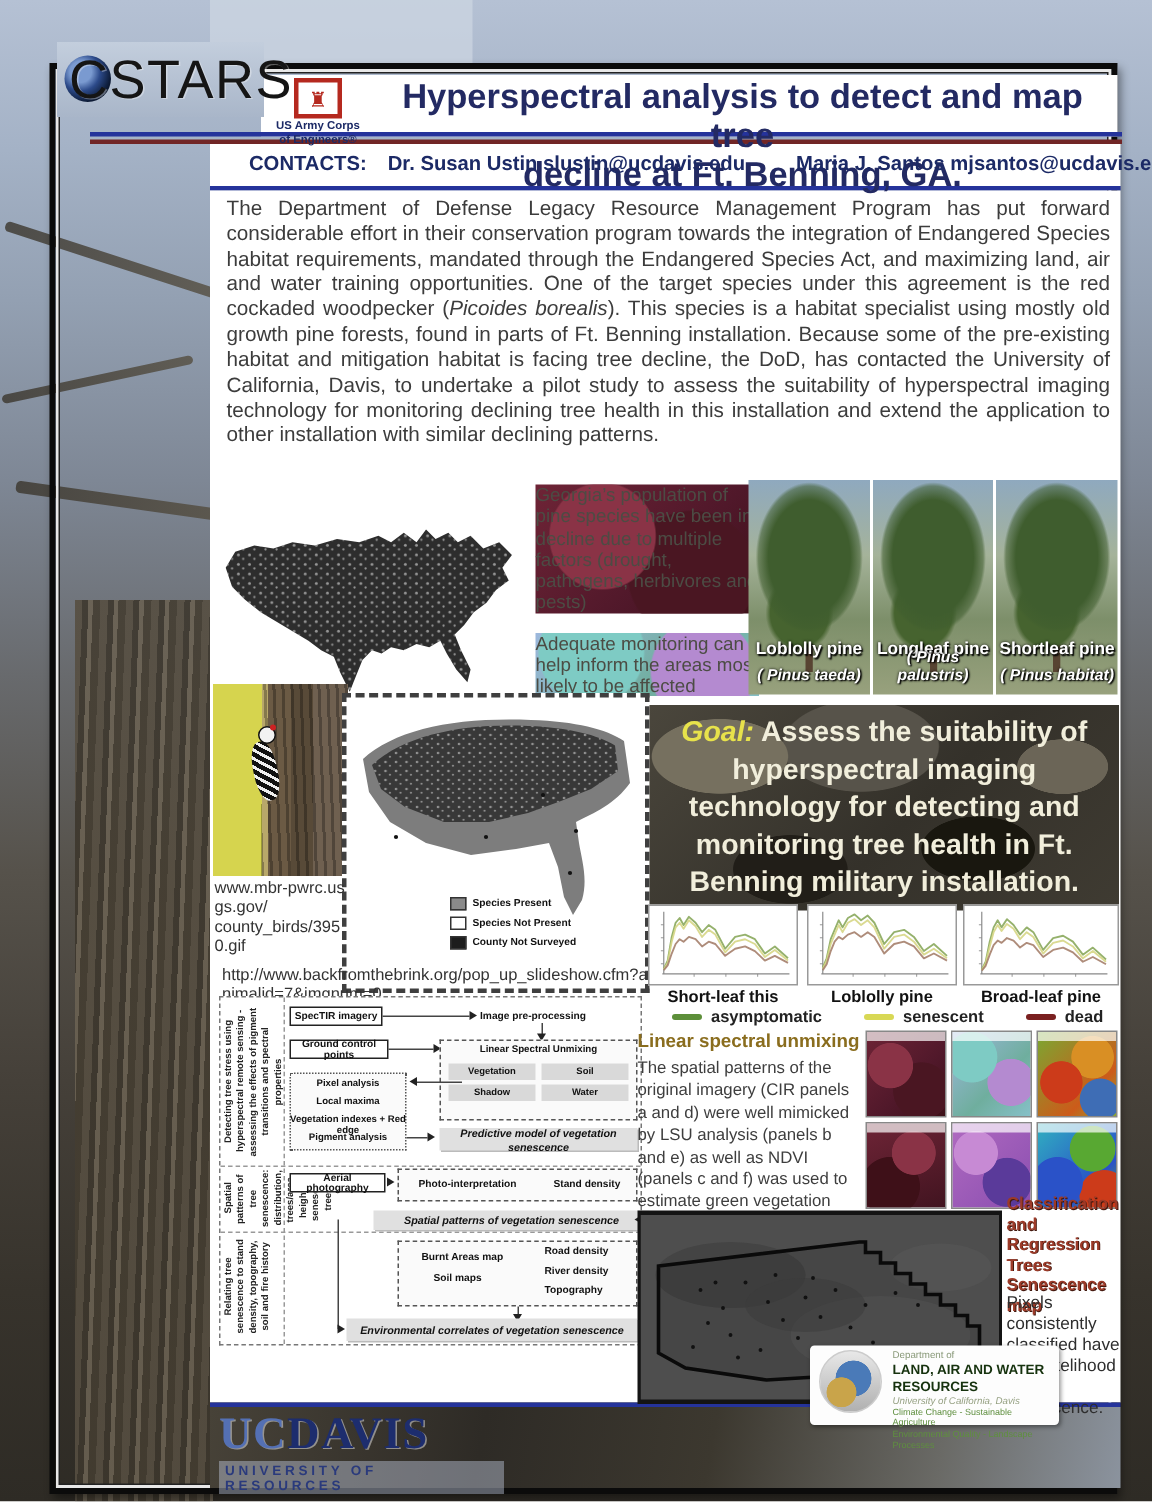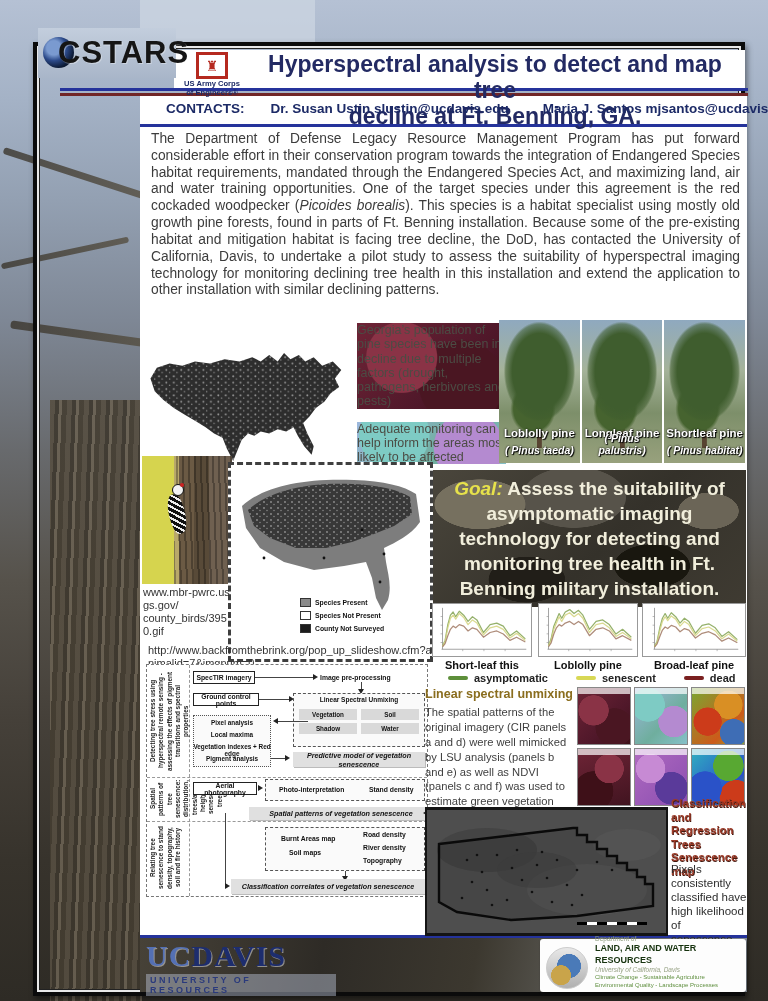--- a/index.html
+++ b/index.html
@@ -21,29 +21,29 @@
   .white-contacts{left:140px;top:96px;width:607px;height:28px;background:#fff}
   .rule3{left:140px;top:124px;width:607px;height:3px}
   .white-body{left:140px;top:127px;width:607px;height:808px;background:#fff}
   .rule4{left:140px;top:935px;width:607px;height:3px}
   .footer-shade{left:140px;top:938px;width:607px;height:54px;
     background:linear-gradient(100deg,#474238 0%,#2e2b26 30%,#3c382f 55%,#6a6a66 80%,#8b939e 100%)}
   
   .cstars{left:38px;top:28px;width:138px;height:50px;background:linear-gradient(180deg,#c3cedd,#a9b6c9);display:flex;align-items:center;z-index:4}
   .globe{position:absolute;left:5px;top:9px;width:31px;height:31px;border-radius:50%;
     background:radial-gradient(circle at 35% 35%,#7a9ad0 0 25%,#2c4a8a 45%,#0e1d3a 70%,#000 100%)}
-  .cstars-text{position:relative;margin-left:20px;font-size:31px;font-weight:700;letter-spacing:1px;color:#151515;text-shadow:1px 1px 0 rgba(255,255,255,.35)}
+  .cstars-text{position:relative;margin-left:8px;font-size:36px;font-weight:400;letter-spacing:1px;color:#151515;text-shadow:1px 1px 0 rgba(255,255,255,.35)}
   .army{left:179px;top:52px;width:66px;height:38px;text-align:center}
   .castle{width:26px;height:21px;margin:0 auto;background:#fff;border:3px solid #b5291f;display:flex;align-items:center;justify-content:center;
     color:#b5291f;font-size:14px;line-height:1}
   .army-t{font-size:7.6px;font-weight:bold;color:#1c2a66;line-height:1.15;margin-top:1px}
   .title{left:248px;top:51px;width:494px;text-align:center;color:#232a63;font-size:23px;font-weight:bold;line-height:1.13}
   .contacts{left:166px;top:101px;font-size:13.5px;font-weight:bold;color:#1c2a66;white-space:nowrap}
   .contacts .gap{display:inline-block;width:34px}
-  .contacts .lbl{margin-right:26px}
+  .contacts .lbl{margin-right:14px}
   
   .intro{left:151px;top:131px;width:589px;font-size:13.8px;line-height:1.22;text-align:justify;color:#3c3c3c}
   
   .usmap{left:142px;top:340px;width:212px;height:132px}
   .georgia{left:357px;top:323px;width:149px;font-size:12.5px;line-height:1.14;color:#4c4c44}
   .georgia .p2{margin-top:13px}
   .trees{left:499px;top:320px;width:246px;height:143px;display:flex;gap:2px}
   .tree{flex:1;position:relative;
     background:
       radial-gradient(58% 46% at 50% 36%,#3f5d2e 0 58%,rgba(63,93,46,.55) 72%,transparent 76%),
@@ -122,21 +122,21 @@
   .benning{left:425px;top:807px;width:243px;height:129px;background:#141414;padding:2px;box-sizing:border-box}
   
   .carth{left:671px;top:797px;width:76px;font-size:11.5px;font-weight:bold;color:#9c3a28;line-height:1.18;text-shadow:.6px .6px 0 #40180e}
   .cartb{left:671px;top:862px;width:76px;font-size:11.5px;color:#2e2e2e;line-height:1.22}
   
   .ucd{left:146px;top:941px;width:190px}
   .ucd-top{font-family:"Liberation Serif",serif;font-size:30px;font-weight:bold;letter-spacing:1px;color:#1d2d6e;line-height:1;
     text-shadow:1px 1px 0 rgba(255,255,255,.45)}
   .ucd-top .uc{color:#5470b4}
   .ucd-bot{margin-top:3px;display:inline-block;font-size:9px;font-weight:bold;letter-spacing:2.5px;color:#2a3a7c;background:rgba(190,200,220,.45);padding:1px 4px}
-  .lawr{left:540px;top:939px;width:206px;height:53px;background:#fdfdfd;border-radius:3px;display:flex;align-items:flex-end;
+  .lawr{left:540px;top:897px;width:166px;height:53px;background:#fdfdfd;border-radius:3px;display:flex;align-items:flex-start;
     padding:3px 6px;box-sizing:border-box;box-shadow:1px 1px 3px rgba(0,0,0,.4)}
   .lawr-circle{width:40px;height:40px;border-radius:50%;flex:none;margin-right:7px;border:1px solid #ccc;
     background:radial-gradient(circle at 35% 68%,#c9a44a 0 26%,transparent 27%),radial-gradient(circle at 55% 45%,#4a7ab8 0 38%,transparent 39%),linear-gradient(180deg,#e8e8e8,#b0b0b0)}
   .lawr-text{display:flex;flex-direction:column;line-height:1.25}
   .lawr-dept{font-size:6.5px;color:#8a9a7a}
   .lawr-name{font-size:9px;font-weight:bold;color:#16320e}
   .lawr-univ{font-size:6.5px;font-style:italic;color:#97a284}
   .lawr-tag{font-size:6px;color:#5f8f3f}
 </style>
 </head>
@@ -241,21 +241,21 @@
       <span class="sw" style="background: rgb(28, 28, 28);"></span>
       <span>County Not Surveyed</span>
     </div>
   </div>
 
   <div class="src" style="left:143px;top:586px;width:88px">www.mbr-pwrc.usgs.gov/</div>
   <div class="src" style="left:143px;top:612px;width:88px">county_birds/3950.gif</div>
   <div class="src" style="left:148px;top:644px;width:288px">http://www.backfromthebrink.org/pop_up_slideshow.cfm?animalid=7&amp;imgnum=0</div>
 
   <div class="abs goal">
-    <div><span class="glabel">Goal:</span><span> Assess the suitability of asymptomatic imaging technology for detecting and monitoring tree health in Ft. Benning military installation.</span></div>
+    <div><span class="glabel">Goal:</span><span> Assess the suitability of hyperspectral imaging technology for detecting and monitoring tree health in Ft. Benning military installation.</span></div>
   </div>
 
   <div class="chart" style="left:432px;width:100px">
     <svg viewBox="0 0 100 54" width="100%" height="100%">
       <line x1="9" y1="4" x2="9" y2="47" stroke="#888" stroke-width="0.8"></line>
       <line x1="8" y1="47" x2="96" y2="47" stroke="#888" stroke-width="0.8"></line>
       <line x1="7" y1="13" x2="9" y2="13" stroke="#888" stroke-width="0.6"></line>
         <line x1="7" y1="22" x2="9" y2="22" stroke="#888" stroke-width="0.6"></line>
       <line x1="7" y1="31" x2="9" y2="31" stroke="#888" stroke-width="0.6"></line>
         <line x1="7" y1="40" x2="9" y2="40" stroke="#888" stroke-width="0.6"></line>
@@ -366,21 +366,21 @@
     <div class="fc-dash" style="left:118px;top:162px;width:160px;height:44px"></div>
     <div class="fc-text" style="left:134px;top:170px">Burnt Areas map</div>
     <div class="fc-text" style="left:142px;top:184px">Soil maps</div>
     <div class="fc-text" style="left:216px;top:166px">Road density</div>
     <div class="fc-text" style="left:216px;top:179px">River density</div>
     <div class="fc-text" style="left:216px;top:192px">Topography</div>
     <div class="vl" style="left:198px;top:206px;height:6px"></div>
     <div class="tri-d" style="left:195px;top:211px"></div>
     <div class="vl" style="left:78px;top:148px;height:73px"></div>
     <div class="tri-r" style="left:78px;top:218px"></div>
-    <div class="fc-grey" style="left:84px;top:214px;width:194px;height:15px">Classification correlates of vegetation senescence</div>
+    <div class="fc-grey" style="left:84px;top:214px;width:194px;height:15px">Environmental correlates of vegetation senescence</div>
   </div>
 
   <div class="abs lsuh">Linear spectral unmixing</div>
   <div class="abs lsub">The spatial patterns of the original imagery (CIR panels a and d) were well mimicked by LSU analysis (panels b and e) as well as NDVI (panels c and f) was used to estimate green vegetation content.</div>
 
   <div class="abs panels">
     <div class="pan p1"></div>
     <div class="pan p2"></div>
     <div class="pan p3"></div>
     <div class="pan p4"></div>

